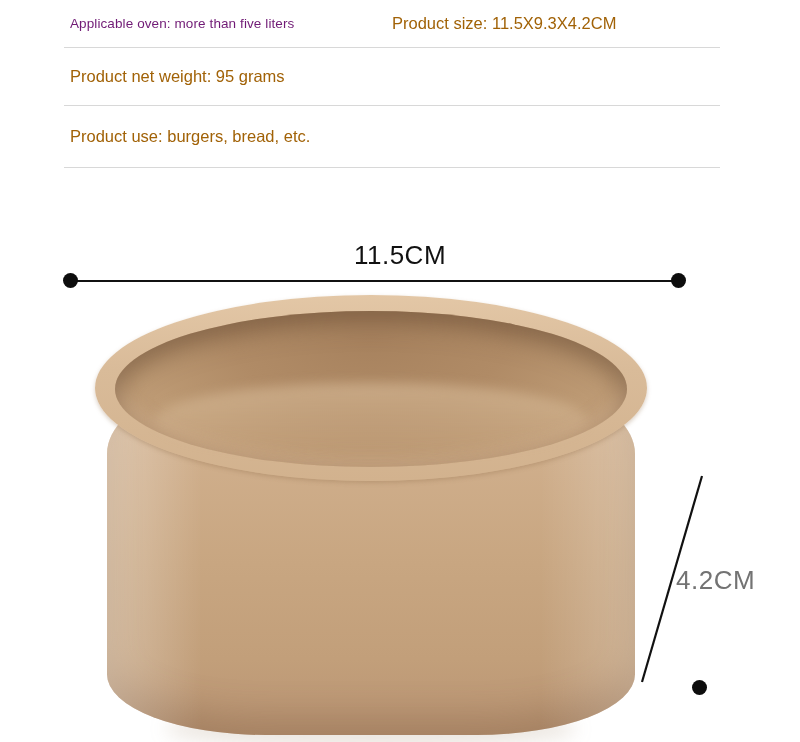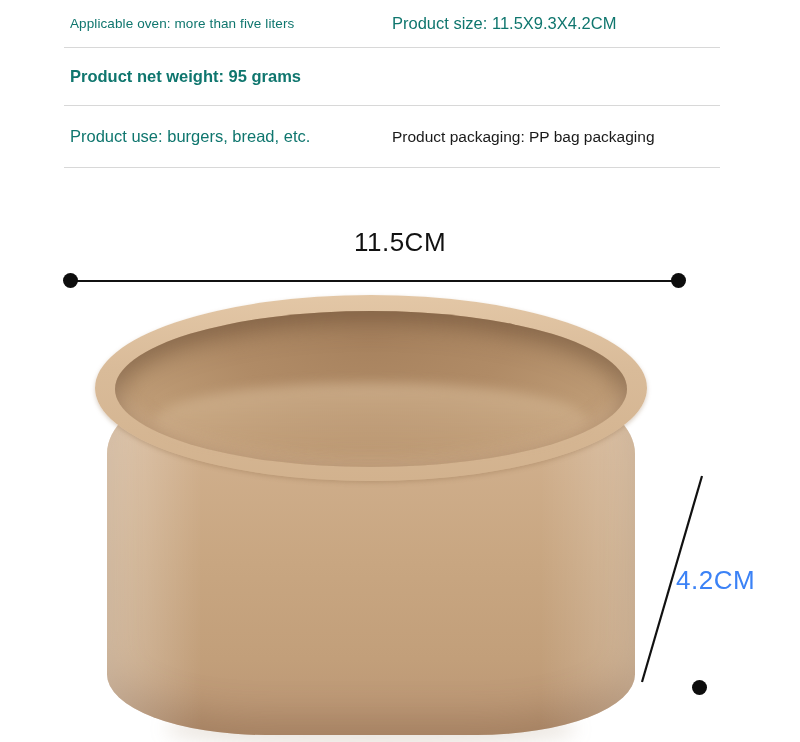--- a/index.html
+++ b/index.html
@@ -23,51 +23,51 @@
     top: 0px;
     width: 656px;
   }
   .spec-row {
     display: flex;
     align-items: center;
     border-bottom: 1px solid #d8d8d8;
     box-sizing: border-box;
   }
   .spec-row.r1 { height: 48px; }
-  .spec-row.r2 { height: 58px; font-weight: bold; }
+  .spec-row.r2 { height: 58px; }
   .spec-row.r3 { height: 62px; text-align: right; }
   .spec-row.r4 { height: 44px; border-bottom: none; }
 
   .spec-cell {
     display: flex;
     align-items: center;
     height: 100%;
     box-sizing: border-box;
   }
   .spec-cell.left  { width: 320px; padding-left: 6px; }
   .spec-cell.right { flex: 1; padding-left: 8px; }
 
-  .t-small  { font-size: 13.5px; color: #0f766e; letter-spacing: .1px; }
+  .t-small  { font-size: 13.5px; color: #701a75; letter-spacing: .1px; }
   .t-medium { font-size: 15.5px; color: #1a1a1a; }
-  .t-large  { font-size: 16.5px; color: #0f766e; }
+  .t-large  { font-size: 16.5px; color: #a16207; }
 
   
   .figure {
     position: absolute;
     left: 0;
     top: 210px;
     width: 800px;
     height: 532px;
   }
 
   
   .dim-width-label {
     position: absolute;
     left: 0;
-    top: 17px;
+    top: 30px;
     width: 800px;
     text-align: center;
     font-size: 26px;
     color: #111;
     letter-spacing: .5px;
   }
   .dim-width-line {
     position: absolute;
     left: 70px;
     top: 70px;
@@ -91,21 +91,21 @@
     left: 620px;
     top: 250px;
     width: 120px;
     height: 240px;
   }
   .dim-height-label {
     position: absolute;
     left: 676px;
     top: 355px;
     font-size: 26px;
-    color: #3b82f6;
+    color: #737373;
     letter-spacing: .5px;
   }
 
   
   .pan-wrap {
     position: absolute;
     left: 95px;
     top: 85px;
     width: 552px;
     height: 450px;
@@ -192,23 +192,20 @@
   <div class="spec-row r2">
     <div class="spec-cell left">
       <span class="t-large">Product net weight: 95 grams</span>
     </div>
   </div>
 
   <div class="spec-row r3">
     <div class="spec-cell left">
       <span class="t-large">Product use: burgers, bread, etc.</span>
     </div>
-    <div class="spec-cell right">
-      <span class="t-medium">Product packaging: PP bag packaging</span>
-    </div>
   </div>
 
   <div class="spec-row r4"></div>
 </div>
 
 <div class="figure">
 
   <div class="dim-width-label">11.5CM</div>
   <div class="dim-width-line"></div>
   <div class="dot w-left"></div>

